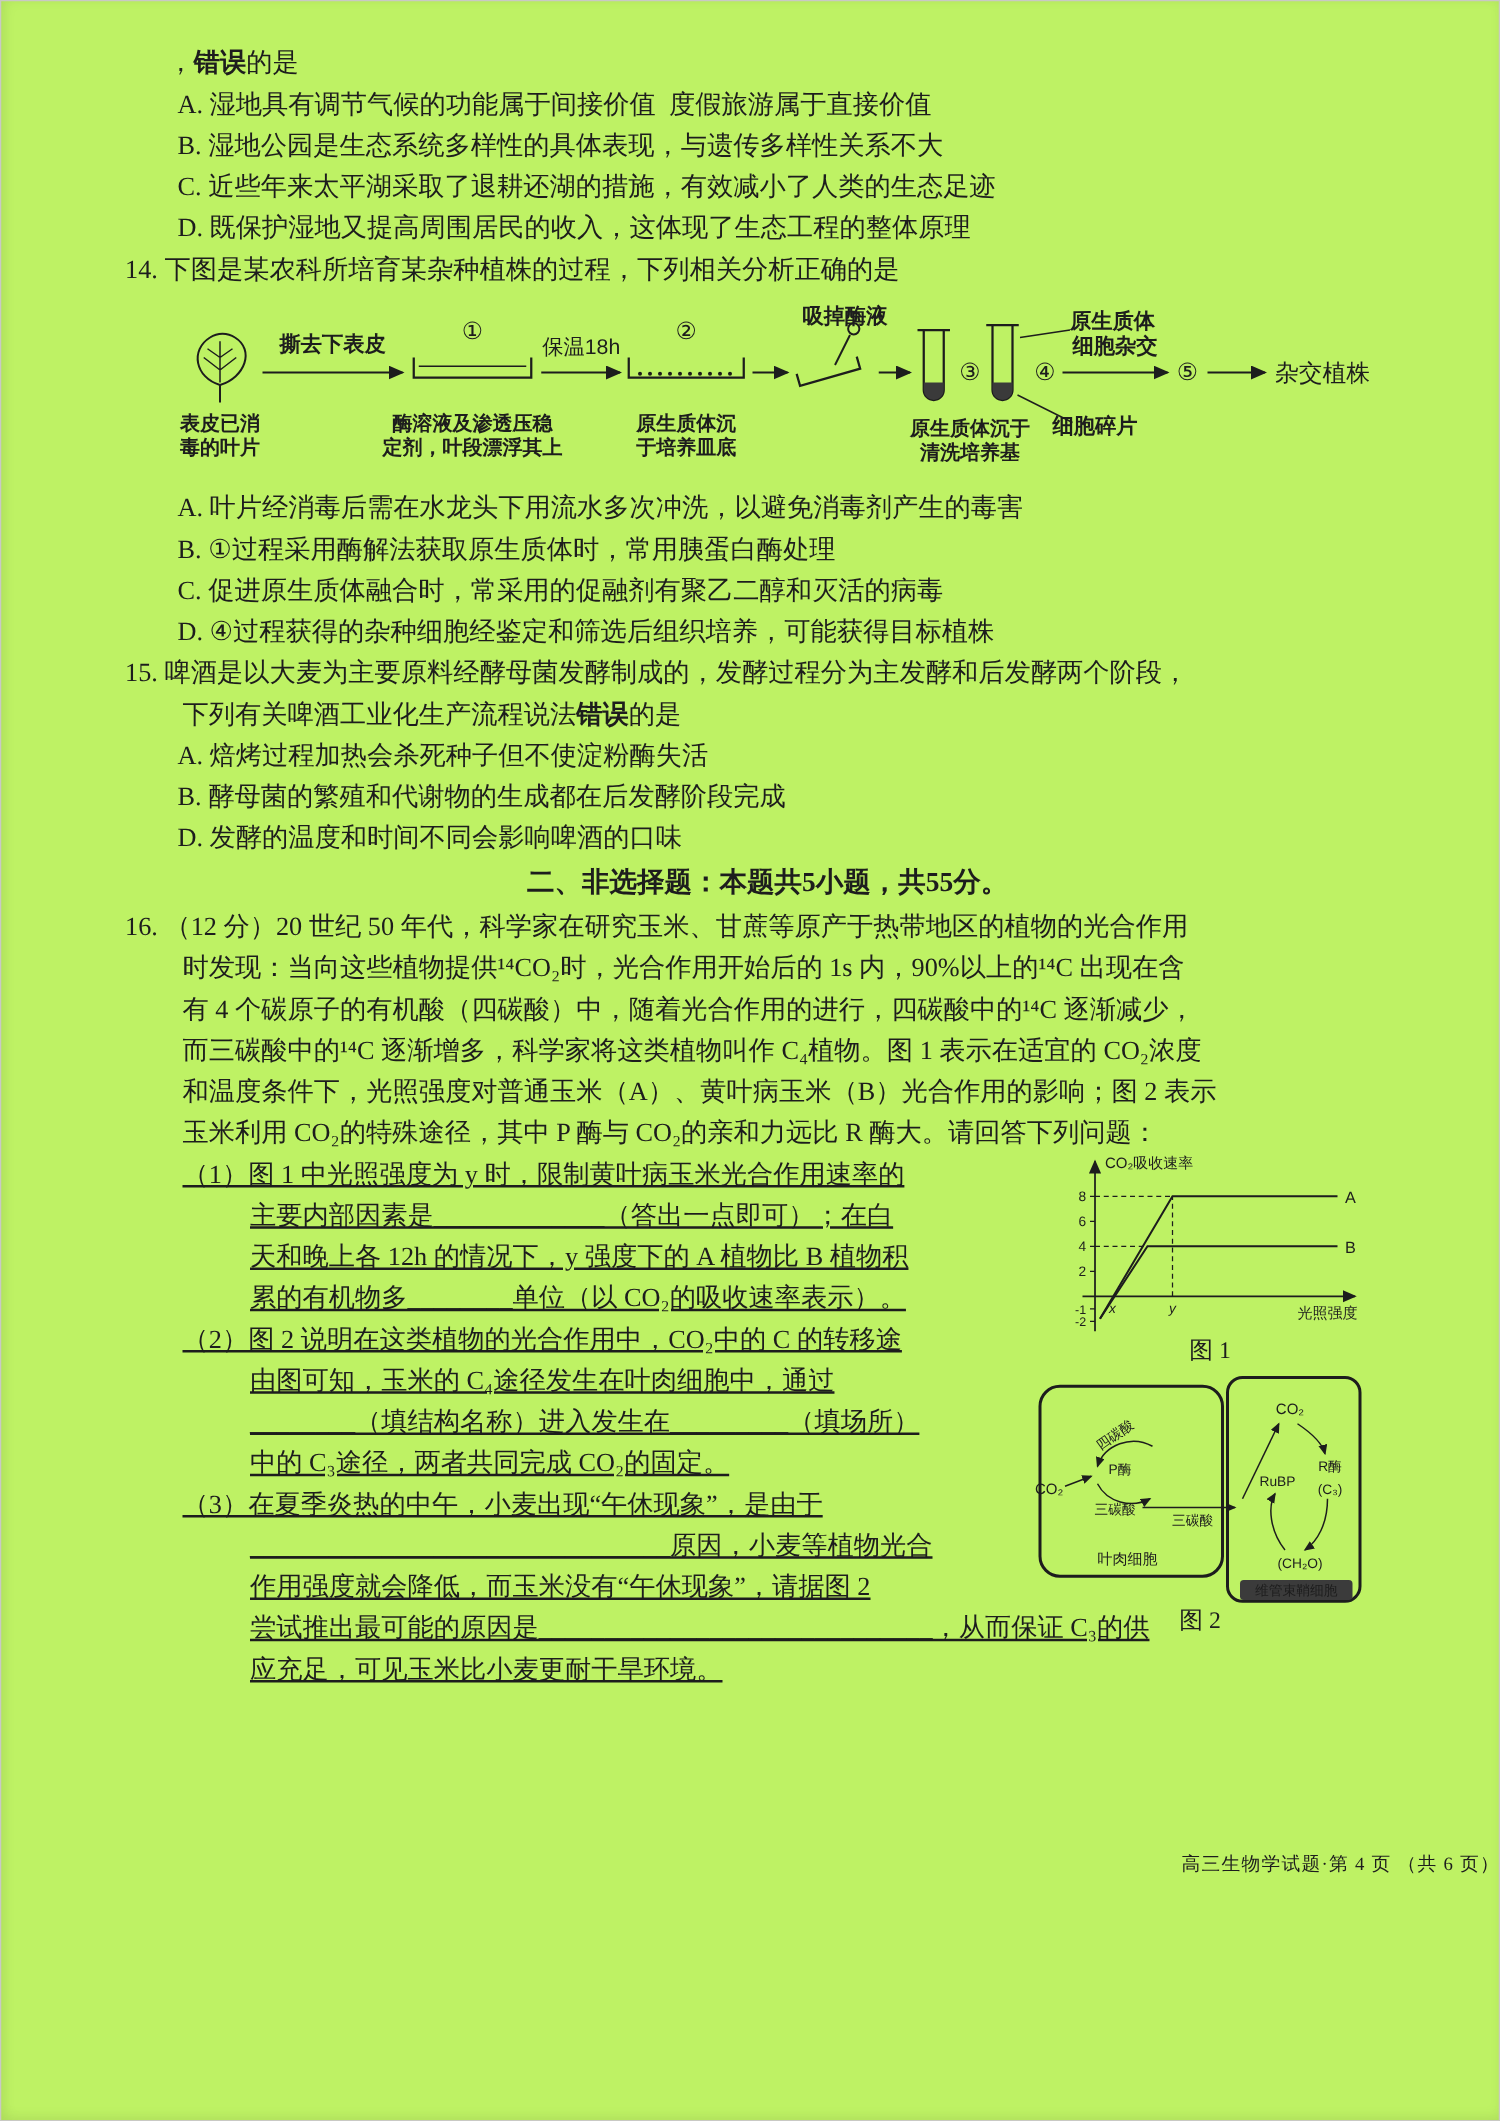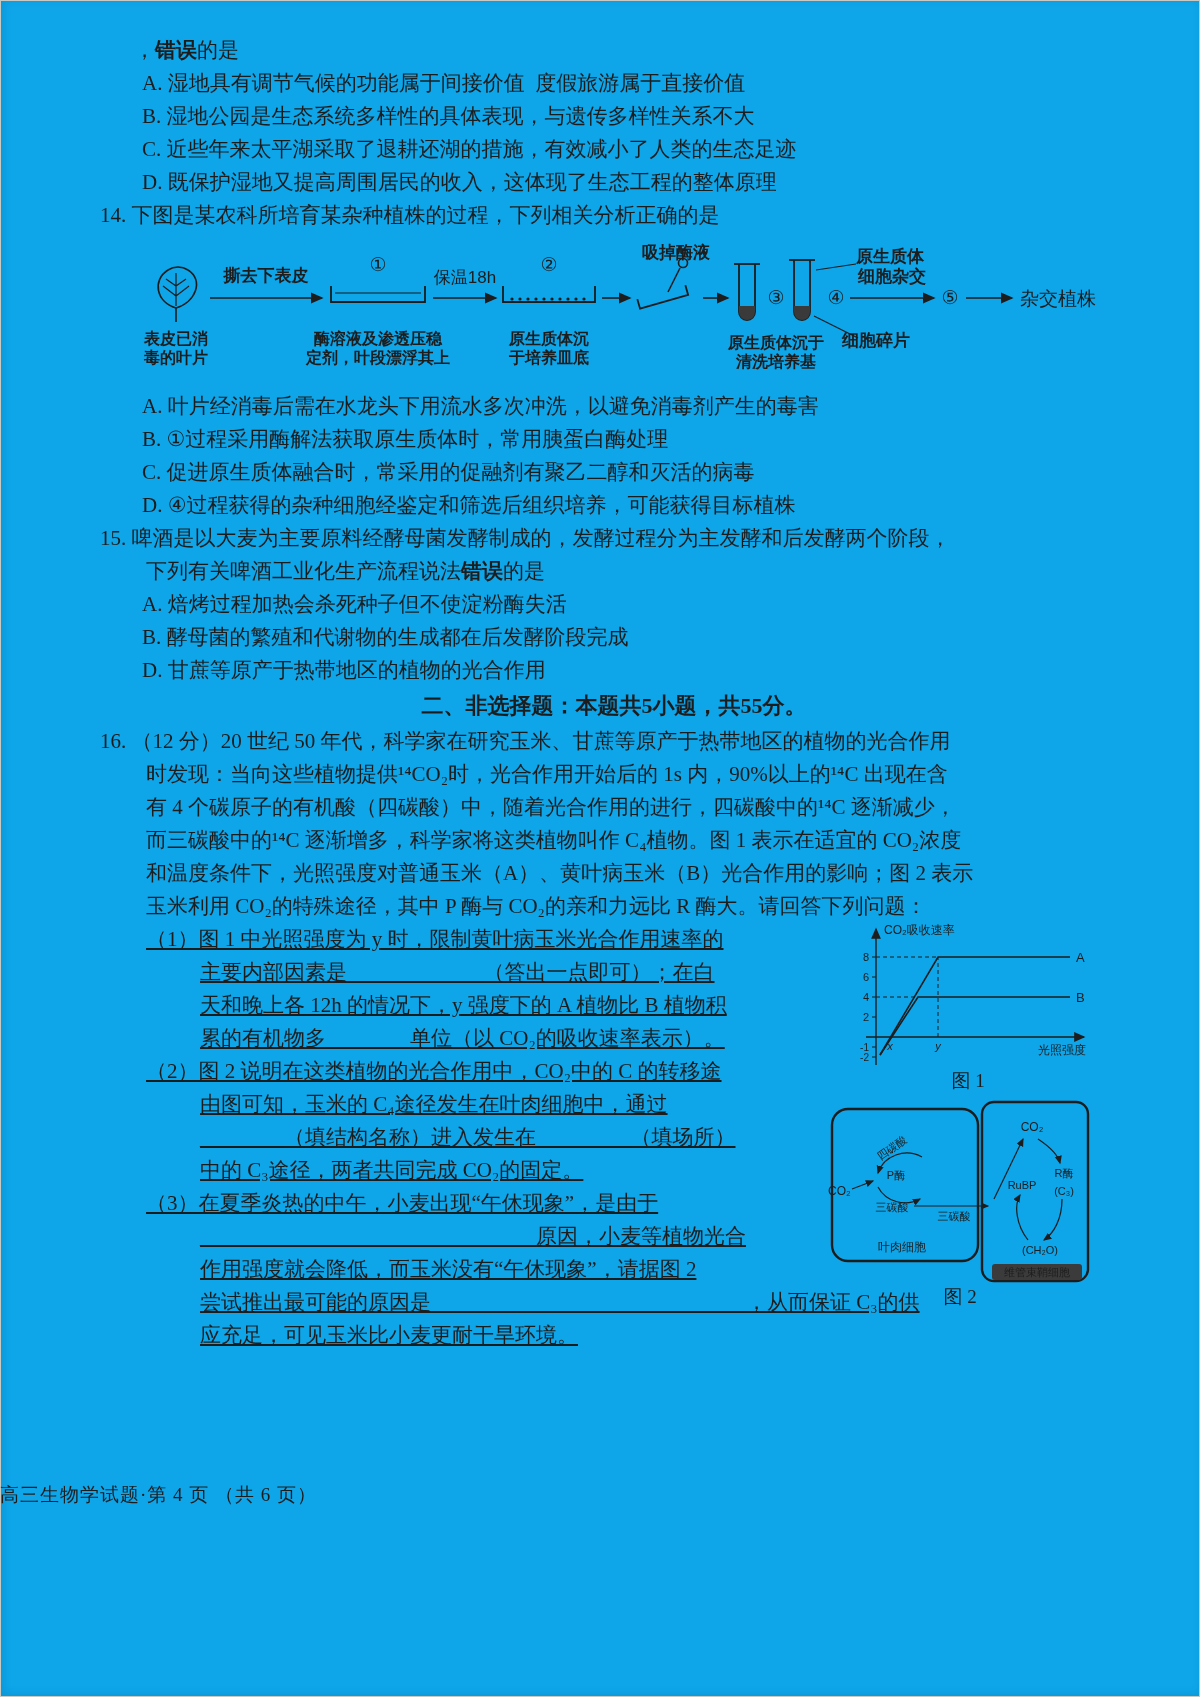--- a/index.html
+++ b/index.html
@@ -1,37 +1,37 @@
 <!DOCTYPE html>
 <html><head>
 <meta charset="utf-8">
 <style>
   * { box-sizing: border-box; margin: 0; padding: 0; }
   body { background: #d8d8d4; font-family: "Liberation Serif", serif; }
   .page {
     position: relative; width: 1200px; height: 1697px; margin: 0 auto;
-    background: #0ea5e9; color: #1d1d1d; overflow: hidden;
+    background: #bef264; color: #1d1d1d; overflow: hidden;
     box-shadow: inset 0 0 0 1px #c9c9c4, inset 4px 0 10px rgba(0,0,0,.06), inset 0 -4px 10px rgba(0,0,0,.05);
   }
   .content { padding: 34px 60px 0 100px; }
   .t { font-size: 21px; line-height: 33px; white-space: pre-wrap; }
   .opt { margin-left: 42px; }
   .partial { margin-left: 34px; }
   .cont { margin-left: 46px; }
   .em { font-weight: bold; }
   .sec-header { font-weight: bold; font-size: 22px; line-height: 38px; margin-left: -12px; text-align: center; }
   .diagram { margin: 8px 0 2px 28px; }
   .subwrap { position: relative; min-height: 470px; text-decoration: underline; }
   .sub-first { margin-left: 46px; }
   .sub-cont { margin-left: 100px; }
   .figure { position: absolute; }
   .fig1 { left: 738px; top: -4px; }
   .fig2 { left: 726px; top: 176px; }
   .fig-caption { text-align: center; font-size: 19px; line-height: 22px; margin-top: 1px; }
-  .footer { position: absolute; top: 1482px; left: 0; width: 100%; text-align: left; font-size: 19px; letter-spacing: 1px; }
+  .footer { position: absolute; top: 1482px; left: 0; width: 100%; text-align: right; font-size: 15px; letter-spacing: 1px; }
   svg { display: block; }
   svg text { fill: #1d1d1d; font-family: "Liberation Sans", sans-serif; }
   svg text.serif { font-family: "Liberation Serif", serif; }
   .stroke { stroke: #1d1d1d; fill: none; }
 </style>
 </head>
 <body>
 
 <div class="page">
   <div class="content">
@@ -145,21 +145,21 @@
 
     <div class="t opt">A. 叶片经消毒后需在水龙头下用流水多次冲洗，以避免消毒剂产生的毒害</div>
     <div class="t opt">B. ①过程采用酶解法获取原生质体时，常用胰蛋白酶处理</div>
     <div class="t opt">C. 促进原生质体融合时，常采用的促融剂有聚乙二醇和灭活的病毒</div>
     <div class="t opt">D. ④过程获得的杂种细胞经鉴定和筛选后组织培养，可能获得目标植株</div>
 
     <div class="t">15. 啤酒是以大麦为主要原料经酵母菌发酵制成的，发酵过程分为主发酵和后发酵两个阶段，</div>
     <div class="t cont"><span>下列有关啤酒工业化生产流程说法</span><span class="em">错误</span><span>的是</span></div>
     <div class="t opt">A. 焙烤过程加热会杀死种子但不使淀粉酶失活</div>
     <div class="t opt">B. 酵母菌的繁殖和代谢物的生成都在后发酵阶段完成</div>
-    <div class="t opt">D. 甘蔗等原产于热带地区的植物的光合作用</div>
+    <div class="t opt">D. 发酵的温度和时间不同会影响啤酒的口味</div>
 
     <div class="sec-header">二、非选择题：本题共5小题，共55分。</div>
 
     <div class="t">16. （12 分）20 世纪 50 年代，科学家在研究玉米、甘蔗等原产于热带地区的植物的光合作用</div>
     <div class="t cont">时发现：当向这些植物提供¹⁴CO₂时，光合作用开始后的 1s 内，90%以上的¹⁴C 出现在含</div>
     <div class="t cont">有 4 个碳原子的有机酸（四碳酸）中，随着光合作用的进行，四碳酸中的¹⁴C 逐渐减少，</div>
     <div class="t cont">而三碳酸中的¹⁴C 逐渐增多，科学家将这类植物叫作 C₄植物。图 1 表示在适宜的 CO₂浓度</div>
     <div class="t cont">和温度条件下，光照强度对普通玉米（A）、黄叶病玉米（B）光合作用的影响；图 2 表示</div>
     <div class="t cont">玉米利用 CO₂的特殊途径，其中 P 酶与 CO₂的亲和力远比 R 酶大。请回答下列问题：</div>
 

